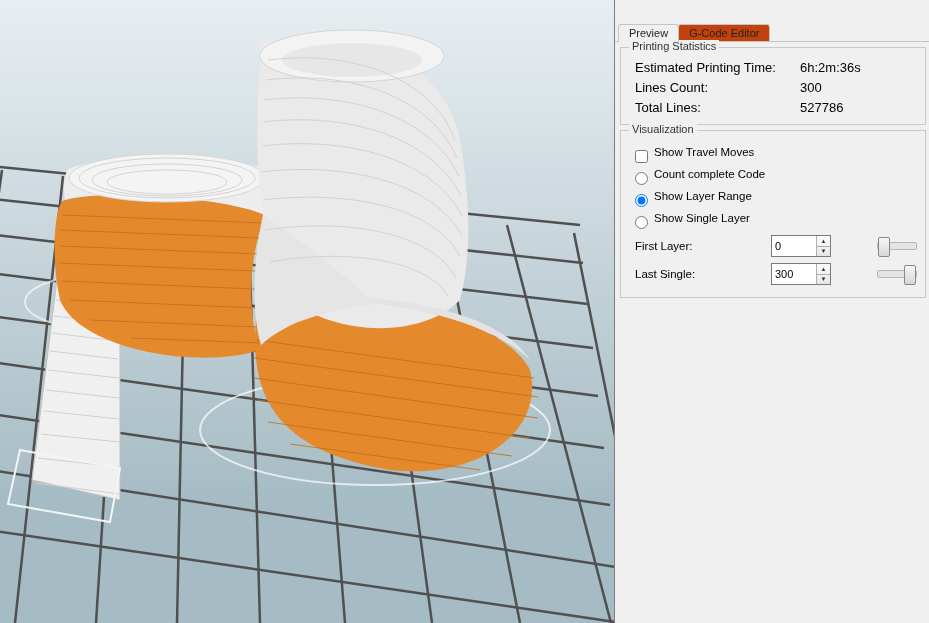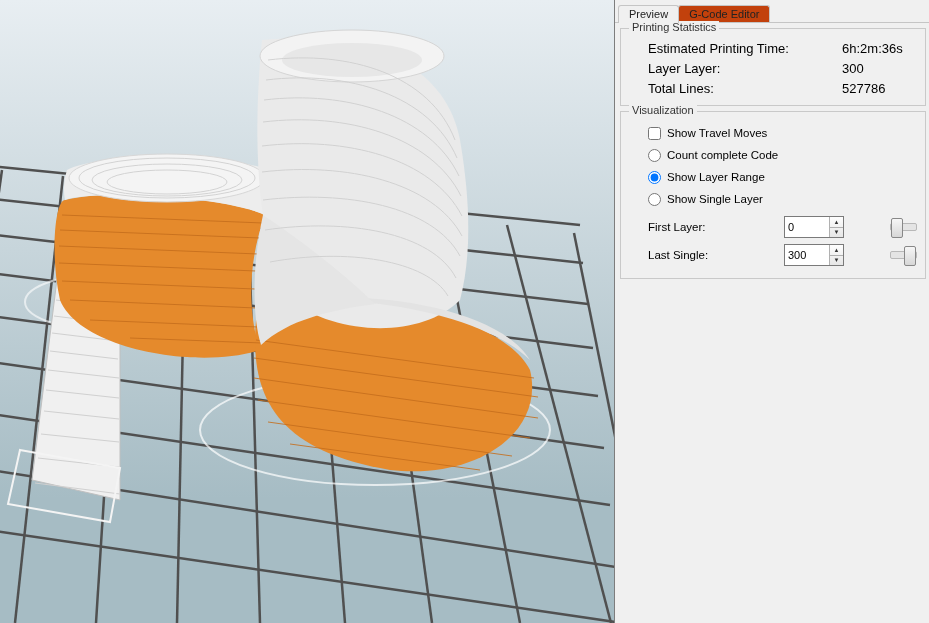--- a/index.html
+++ b/index.html
@@ -32,20 +32,21 @@
     width: 614px;
     height: 623px;
   }
   
   .panel {
     flex: 1 1 auto;
     width: 314px;
     height: 491px;
     background: #f0f0f0;
     position: relative;
+    margin-top: 19px;
   }
   .tabs {
     display: flex;
     align-items: flex-end;
     height: 22px;
     padding-left: 3px;
     border-bottom: 1px solid #c5c5c5;
   }
   .tab {
     border: 1px solid #c5c5c5;
@@ -61,43 +62,42 @@
   .tab.active {
     background: #f0f0f0;
     z-index: 2;
     padding-bottom: 3px;
     margin-bottom: -1px;
   }
   .group {
     border: 1px solid #c9c9c9;
     margin: 5px 3px 3px 5px;
     position: relative;
-    padding: 10px 8px 6px 27px;
+    padding: 10px 8px 6px 14px;
   }
   .group-title {
     position: absolute;
     top: -8px;
     left: 8px;
     background: #f0f0f0;
     padding: 0 3px;
     font-size: 11px;
     color: #333;
   }
   .stat-row {
     display: flex;
     justify-content: flex-start;
     line-height: 20px;
     font-size: 13px;
-    gap: 29px;
   }
   .stat-row .label { width: 165px; }
   .stat-row .value { }
   .vis-row {
     display: flex;
-    align-items: center;
+    align-items: flex-end;
     line-height: 22px;
     font-size: 11.5px;
   }
   .vis-row input[type="checkbox"],
   .vis-row input[type="radio"] {
     margin: 0 6px 0 0;
   }
   .layer-control {
     display: flex;
     align-items: center;
@@ -299,21 +299,21 @@
       <div class="tab">G-Code Editor</div>
     </div>
 
     <div class="group">
       <span class="group-title">Printing Statistics</span>
       <div class="stat-row">
         <span class="label">Estimated Printing Time:</span>
         <span class="value">6h:2m:36s</span>
       </div>
       <div class="stat-row">
-        <span class="label">Layer Layer:</span>
+        <span class="label">Lines Count:</span>
         <span class="value">300</span>
       </div>
       <div class="stat-row">
         <span class="label">Total Lines:</span>
         <span class="value">527786</span>
       </div>
     </div>
 
     <div class="group" style="padding-bottom:10px;">
       <span class="group-title">Visualization</span>

